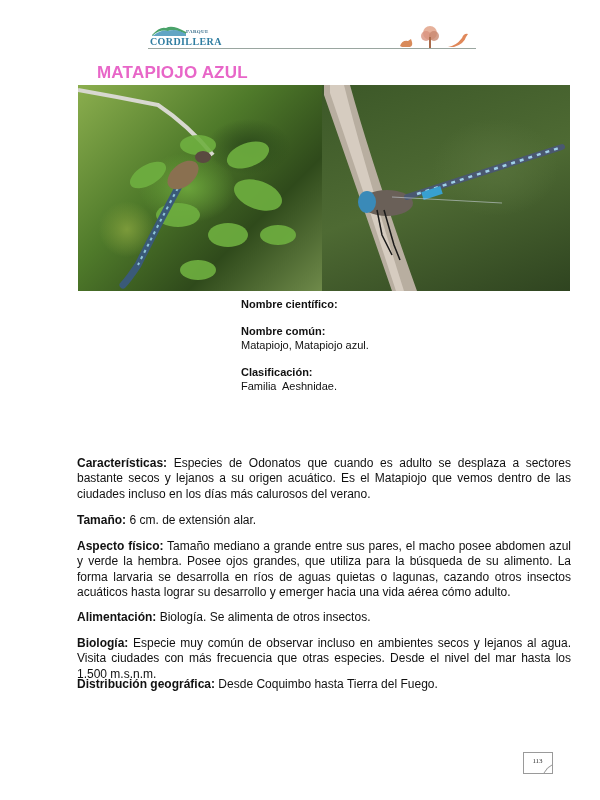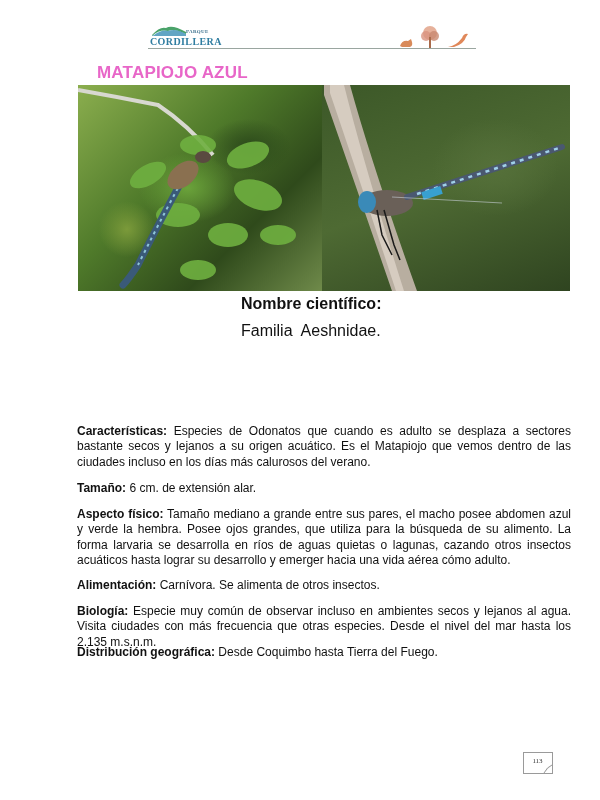--- a/index.html
+++ b/index.html
@@ -17,24 +17,24 @@
   .photo { height:100%; position:relative; overflow:hidden; }
   .photo-left { width:244px; background:
       radial-gradient(ellipse 60px 40px at 70% 30%, #2c4a1b 0%, transparent 70%),
       radial-gradient(ellipse 70px 50px at 45% 50%, #6aa23a 0%, transparent 70%),
       radial-gradient(ellipse 40px 40px at 20% 70%, #7b9a3a 0%, transparent 70%),
       linear-gradient(135deg, #8bae4e 0%, #4f7a2a 40%, #2f4a1b 70%, #6f8a4a 100%); }
   .photo-right { width:248px; background:
       radial-gradient(ellipse 90px 70px at 70% 40%, #55703a 0%, transparent 70%),
       linear-gradient(160deg, #3c5828 0%, #4e6a33 50%, #2f4420 100%); }
   .abs { position:absolute; }
-  .info { position:absolute; left:241px; top:297px; font-size:16px; line-height:14px; }
+  .info { position:absolute; left:241px; top:297px; font-size:11px; line-height:14px; }
   .info .lbl { font-weight:bold; }
   .info .blk { margin-bottom:13px; }
-  .body-text { position:absolute; left:77px; width:494px; font-size:12px; line-height:15.3px; text-align:justify; }
+  .body-text { position:absolute; left:77px; width:494px; font-size:12px; line-height:15.3px; text-align:justify;margin-top:32px; }
   .body-text b { font-weight:bold; }
   .page-num { position:absolute; left:523px; top:752px; width:43px; height:22px; }
   .page-num .box { position:absolute; left:0; top:0; width:28px; height:20px; border:1px solid #9a9a9a; background:#fff; }
   .page-num .txt { position:absolute; left:0; top:5px; width:29px; text-align:center; font-size:7px; font-family:"Liberation Serif", serif; color:#333; }
 </style>
 </head>
 <body>
 
 <div class="header">
   <div class="logo">
@@ -92,38 +92,43 @@
       <path d="M62 125 L72 160 L78 175" stroke="#1a1a1a" stroke-width="1.5" fill="none"></path>
     </svg>
   </div>
 </div>
 
 <div class="info">
   <div class="blk">
     <div class="lbl">Nombre científico:</div>
   </div>
   <div class="blk">
+    <div class="lbl">Nombre común:</div>
+    <div>Matapiojo, Matapiojo azul.</div>
+  </div>
+  <div class="blk">
+    <div class="lbl">Clasificación:</div>
     <div style="white-space:pre">Familia  Aeshnidae.</div>
   </div>
 </div>
 
 <div class="body-text" style="top:424px">
   <b>Características:</b><span> Especies de Odonatos que cuando es adulto se desplaza a sectores bastante secos y lejanos a su origen acuático. Es el Matapiojo que vemos dentro de las ciudades incluso en los días más calurosos del verano.</span>
 </div>
 <div class="body-text" style="top:481px">
   <b>Tamaño:</b><span> 6 cm. de extensión alar.</span>
 </div>
 <div class="body-text" style="top:507px">
   <b>Aspecto físico:</b><span> Tamaño mediano a grande entre sus pares, el macho posee abdomen azul y verde la hembra. Posee ojos grandes, que utiliza para la búsqueda de su alimento. La forma larvaria se desarrolla en ríos de aguas quietas o lagunas, cazando otros insectos acuáticos hasta lograr su desarrollo y emerger hacia una vida aérea cómo adulto.</span>
 </div>
 <div class="body-text" style="top:578px">
-  <b>Alimentación:</b><span> Carnívora. Se alimenta de otros insectos.</span>
+  <b>Alimentación:</b><span> Biología. Se alimenta de otros insectos.</span>
 </div>
 <div class="body-text" style="top:604px">
-  <b>Biología:</b><span> Especie muy común de observar incluso en ambientes secos y lejanos al agua. Visita ciudades con más frecuencia que otras especies. Desde el nivel del mar hasta los 2.135 m.s.n.m.</span>
+  <b>Biología:</b><span> Especie muy común de observar incluso en ambientes secos y lejanos al agua. Visita ciudades con más frecuencia que otras especies. Desde el nivel del mar hasta los 1.500 m.s.n.m.</span>
 </div>
 <div class="body-text" style="top:645px">
   <b>Distribución geográfica:</b><span> Desde Coquimbo hasta Tierra del Fuego.</span>
 </div>
 
 <div class="page-num">
   <div class="box"></div>
   <svg class="abs" style="left:20px;top:12px" width="10" height="10" viewBox="0 0 10 10">
     <path d="M9 0 L9 9 L0 9 Z" fill="#fff"></path>
     <path d="M9 1 Q4 3 1 9" stroke="#9a9a9a" stroke-width="1" fill="#e8e8e8"></path>

